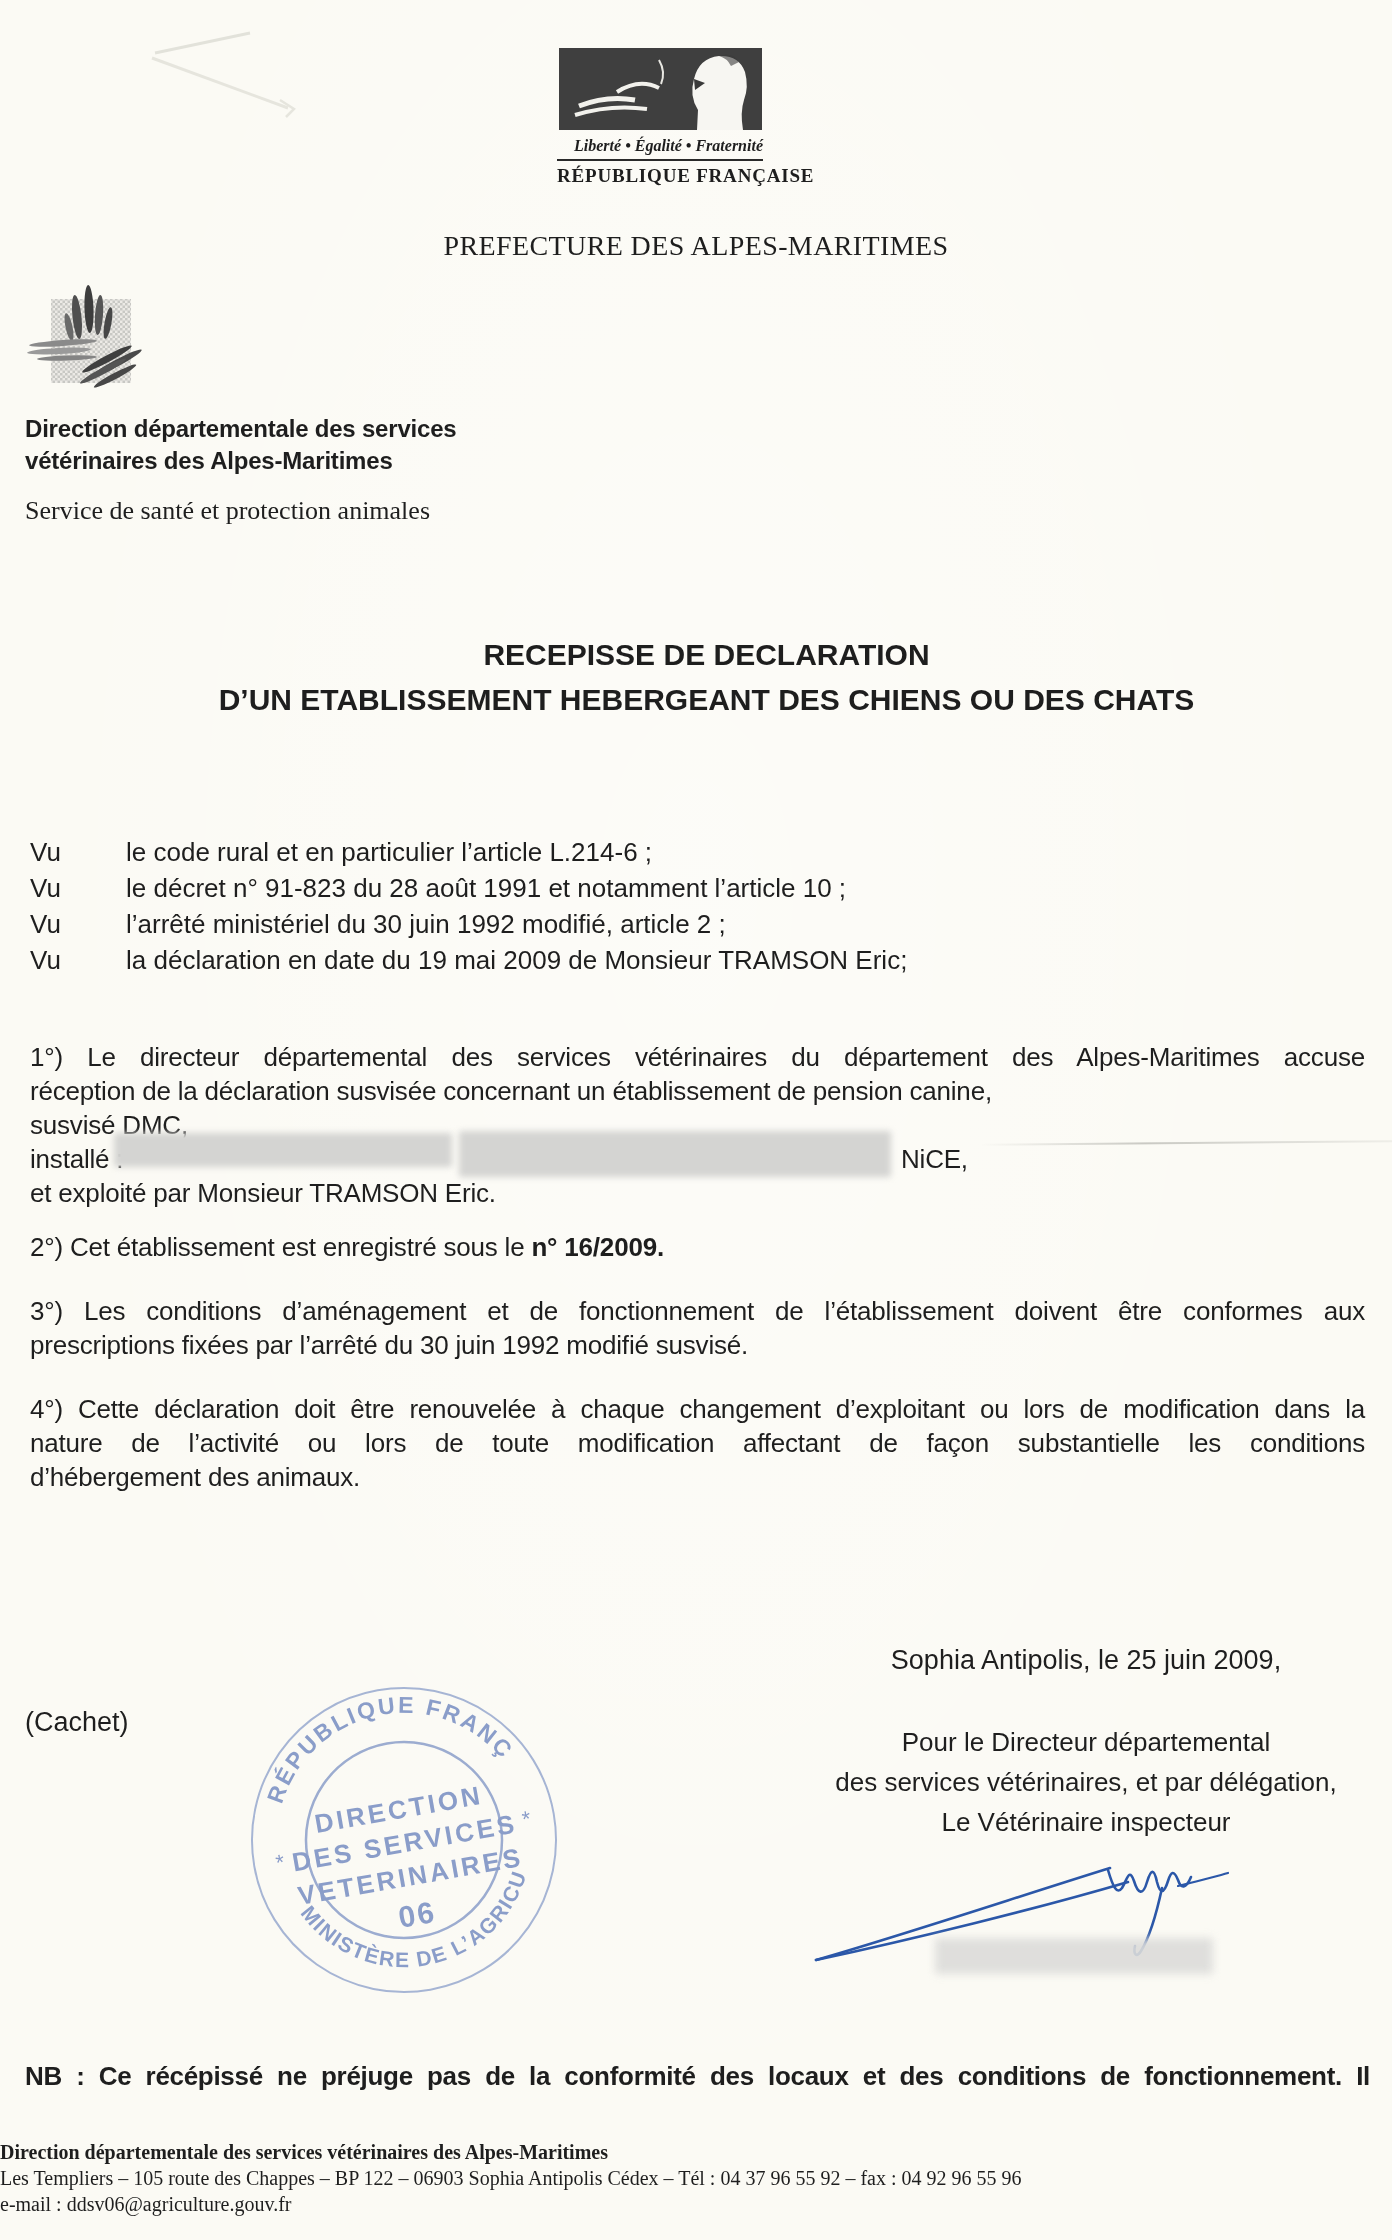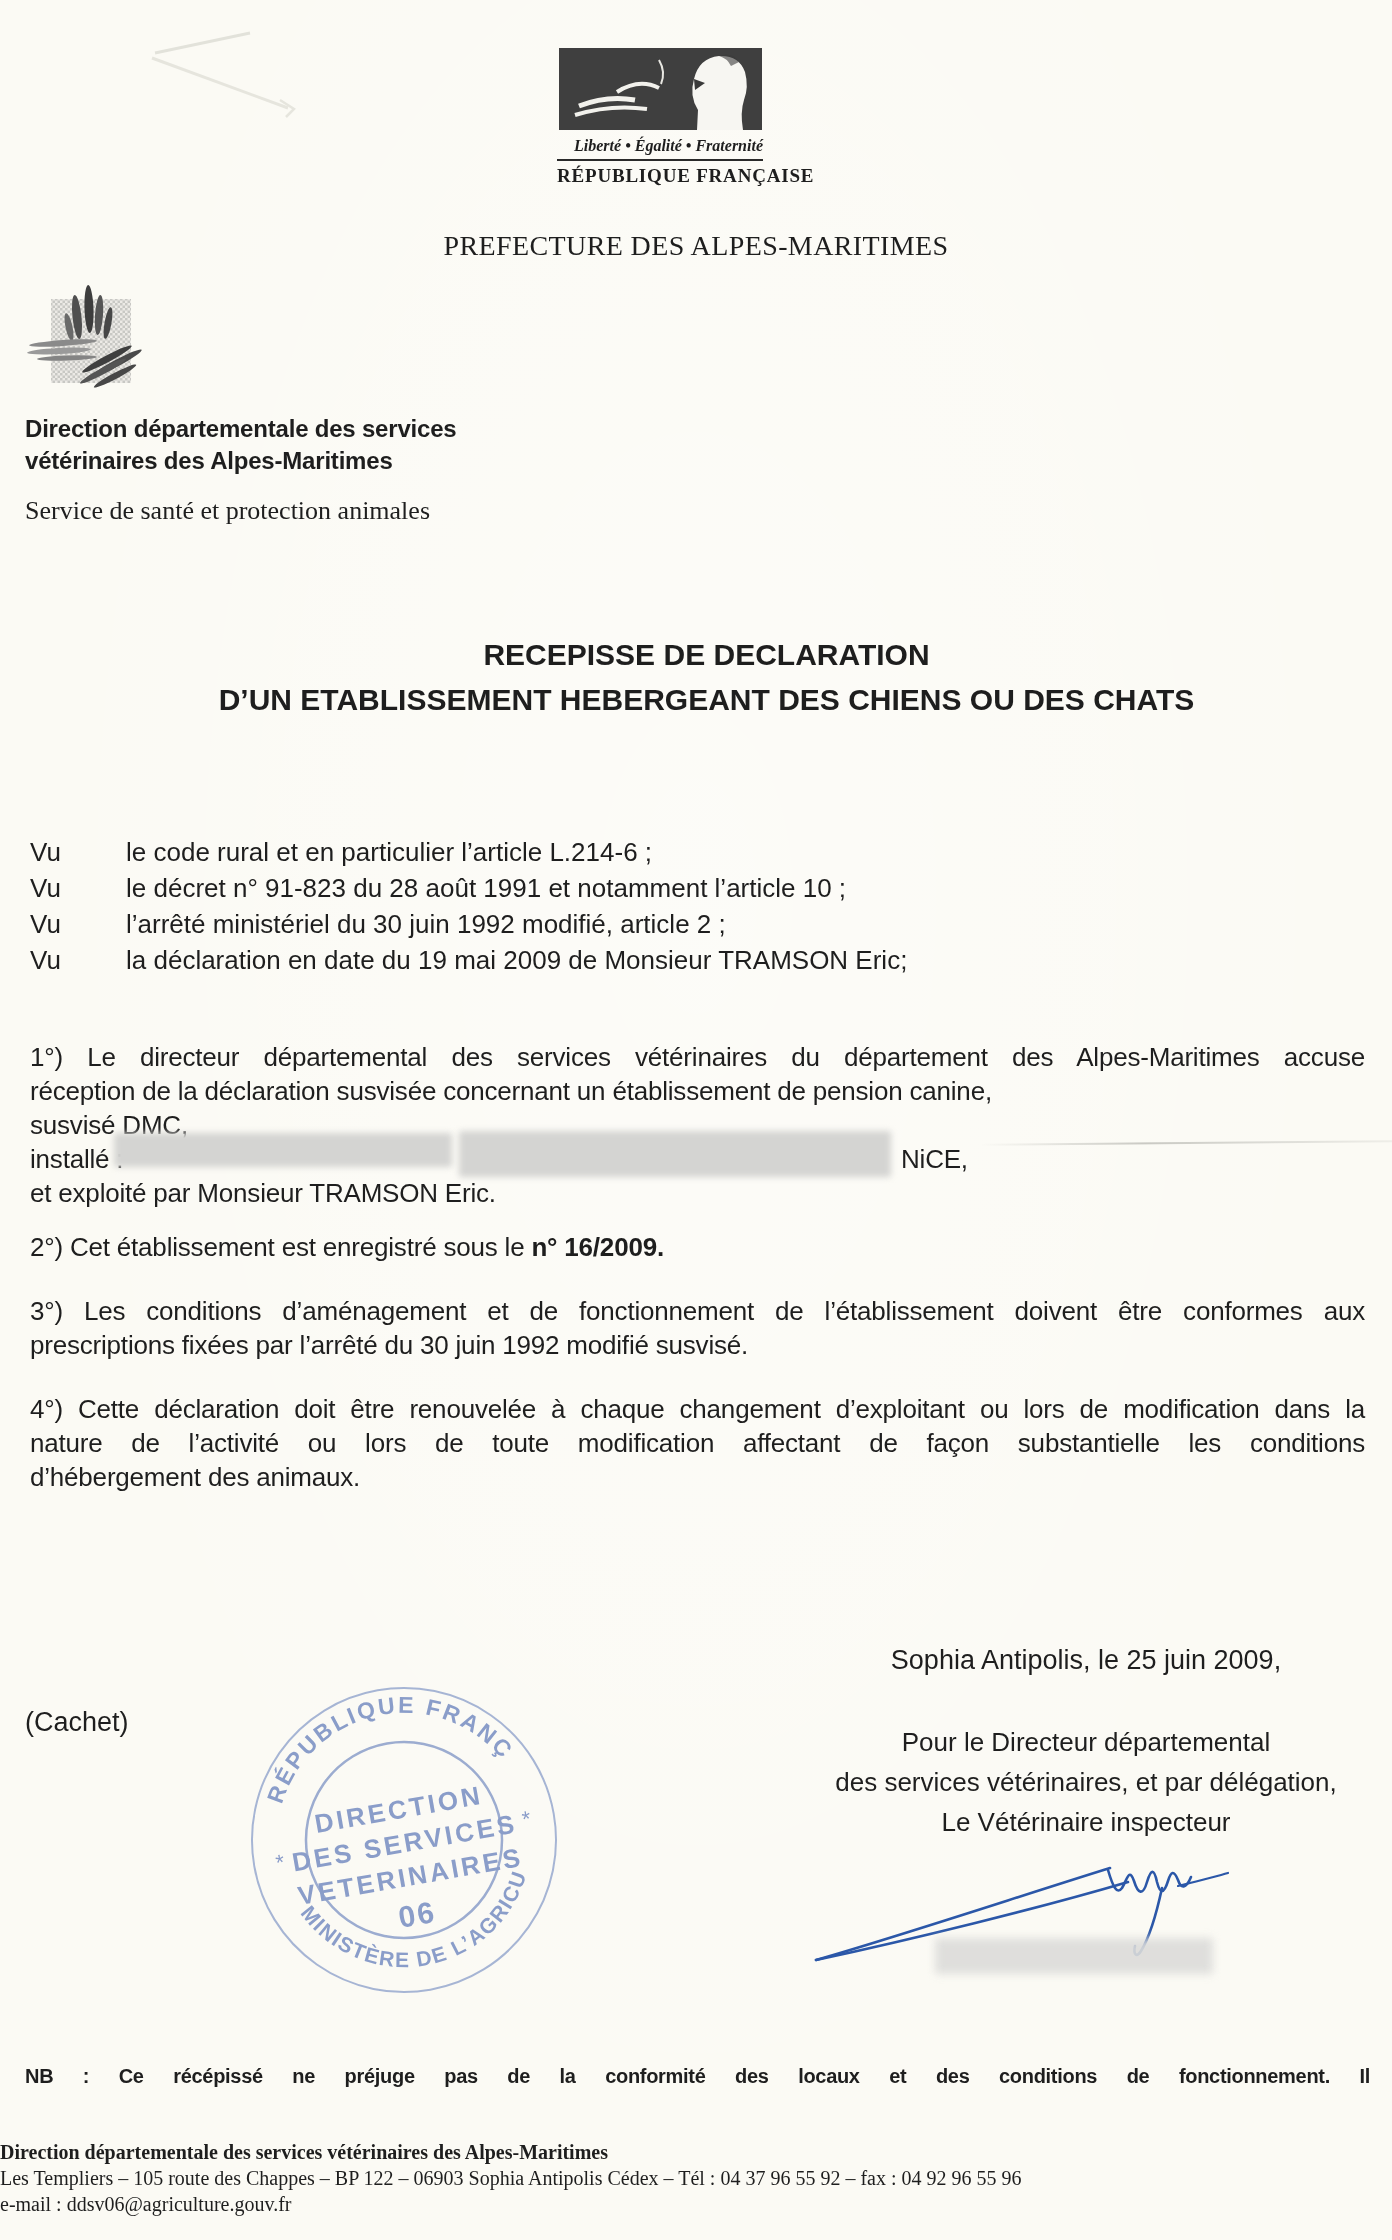--- a/index.html
+++ b/index.html
@@ -53,21 +53,21 @@
     transform:rotate(-.5deg);}
 
   #dateline{left:780px;top:1645px;width:612px;text-align:center;font-size:27px;}
   #cachet-label{left:25px;top:1707px;font-size:27px;}
   #sig-block{left:780px;top:1722px;width:612px;text-align:center;font-size:26px;line-height:40px;}
 
   #stamp{left:244px;top:1680px;width:320px;height:320px;transform:rotate(-10deg);opacity:.82;}
   #signature{left:810px;top:1848px;width:420px;height:125px;}
   #redact-name{left:935px;top:1938px;width:278px;height:36px;background:#dcdcda;filter:blur(4px);opacity:.9;}
 
-  #nb{left:25px;top:2058px;width:1345px;font-weight:bold;font-size:20px;line-height:37px;letter-spacing:-0.3px;}
+  #nb{left:25px;top:2058px;width:1345px;font-weight:bold;font-size:26px;line-height:37px;letter-spacing:-0.3px;}
 
   #footer{left:0;right:0;top:2140px;font-family:"Liberation Serif",serif;}
   #footer-line1{font-size:20px;font-weight:bold;line-height:25px;}
   #footer-line2{font-size:20px;line-height:26px;}
   #footer-line3{font-size:20px;line-height:26px;}
 
   .stamp-text{font-family:"Liberation Sans",sans-serif;fill:#7289c0;}
 </style>
 </head>
 <body>

